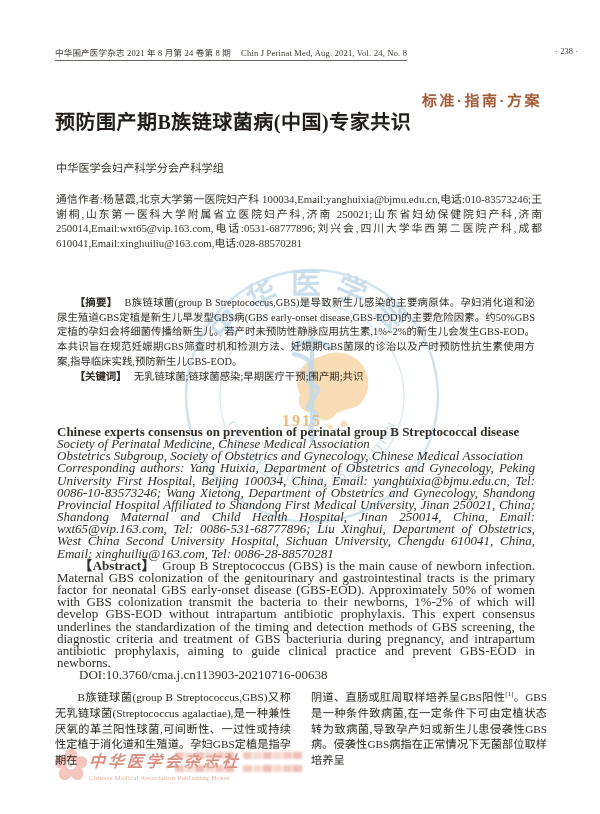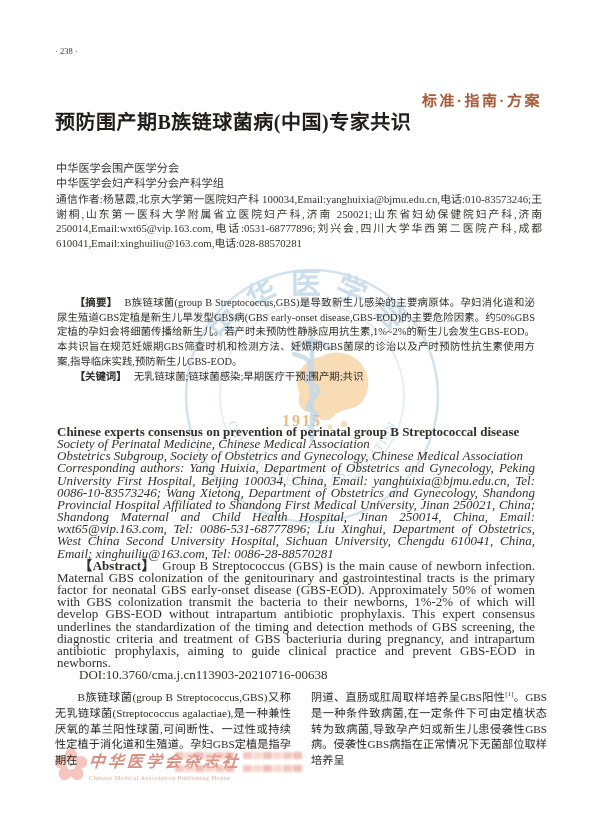--- a/index.html
+++ b/index.html
@@ -121,29 +121,31 @@
         <span></span>
         <span></span>
         <span></span>
         <span></span>
     </div>
   </div>
 
   <div class="content">
 
     <div class="hdr">
+      <div class="hdr-left">
+        <span>中华围产医学杂志 2021 年 8 月第 24 卷第 8 期</span><span class="en">Chin J Perinat Med, Aug. 2021, Vol. 24, No. 8</span>
+      </div>
       <div class="hdr-page">· 238 ·</div>
     </div>
 
     <div class="section-label">标准·指南·方案</div>
 
     <h1 class="title">预防围产期B族链球菌病(中国)专家共识</h1>
 
     <div class="affils">
-      <div>中华医学会围产医学分会</div>
       <div>中华医学会妇产科学分会产科学组</div>
     </div>
 
     <div class="corr">通信作者:杨慧霞,北京大学第一医院妇产科 100034,Email:yanghuixia@bjmu.edu.cn,电话:010-83573246;王谢桐,山东第一医科大学附属省立医院妇产科,济南 250021;山东省妇幼保健院妇产科,济南 250014,Email:wxt65@vip.163.com,电话:0531-68777896;刘兴会,四川大学华西第二医院产科,成都 610041,Email:xinghuiliu@163.com,电话:028-88570281</div>
 
     <div class="cn-abs">
       <p class="ind"><span class="lbl">【摘要】</span><span>B族链球菌(group B Streptococcus,GBS)是导致新生儿感染的主要病原体。孕妇消化道和泌尿生殖道GBS定植是新生儿早发型GBS病(GBS early-onset disease,GBS-EOD)的主要危险因素。约50%GBS定植的孕妇会将细菌传播给新生儿。若产时未预防性静脉应用抗生素,1%~2%的新生儿会发生GBS-EOD。本共识旨在规范妊娠期GBS筛查时机和检测方法、妊娠期GBS菌尿的诊治以及产时预防性抗生素使用方案,指导临床实践,预防新生儿GBS-EOD。</span></p>
       <p class="ind"><span class="lbl">【关键词】</span><span>无乳链球菌;链球菌感染;早期医疗干预;围产期;共识</span></p>
     </div>
 

